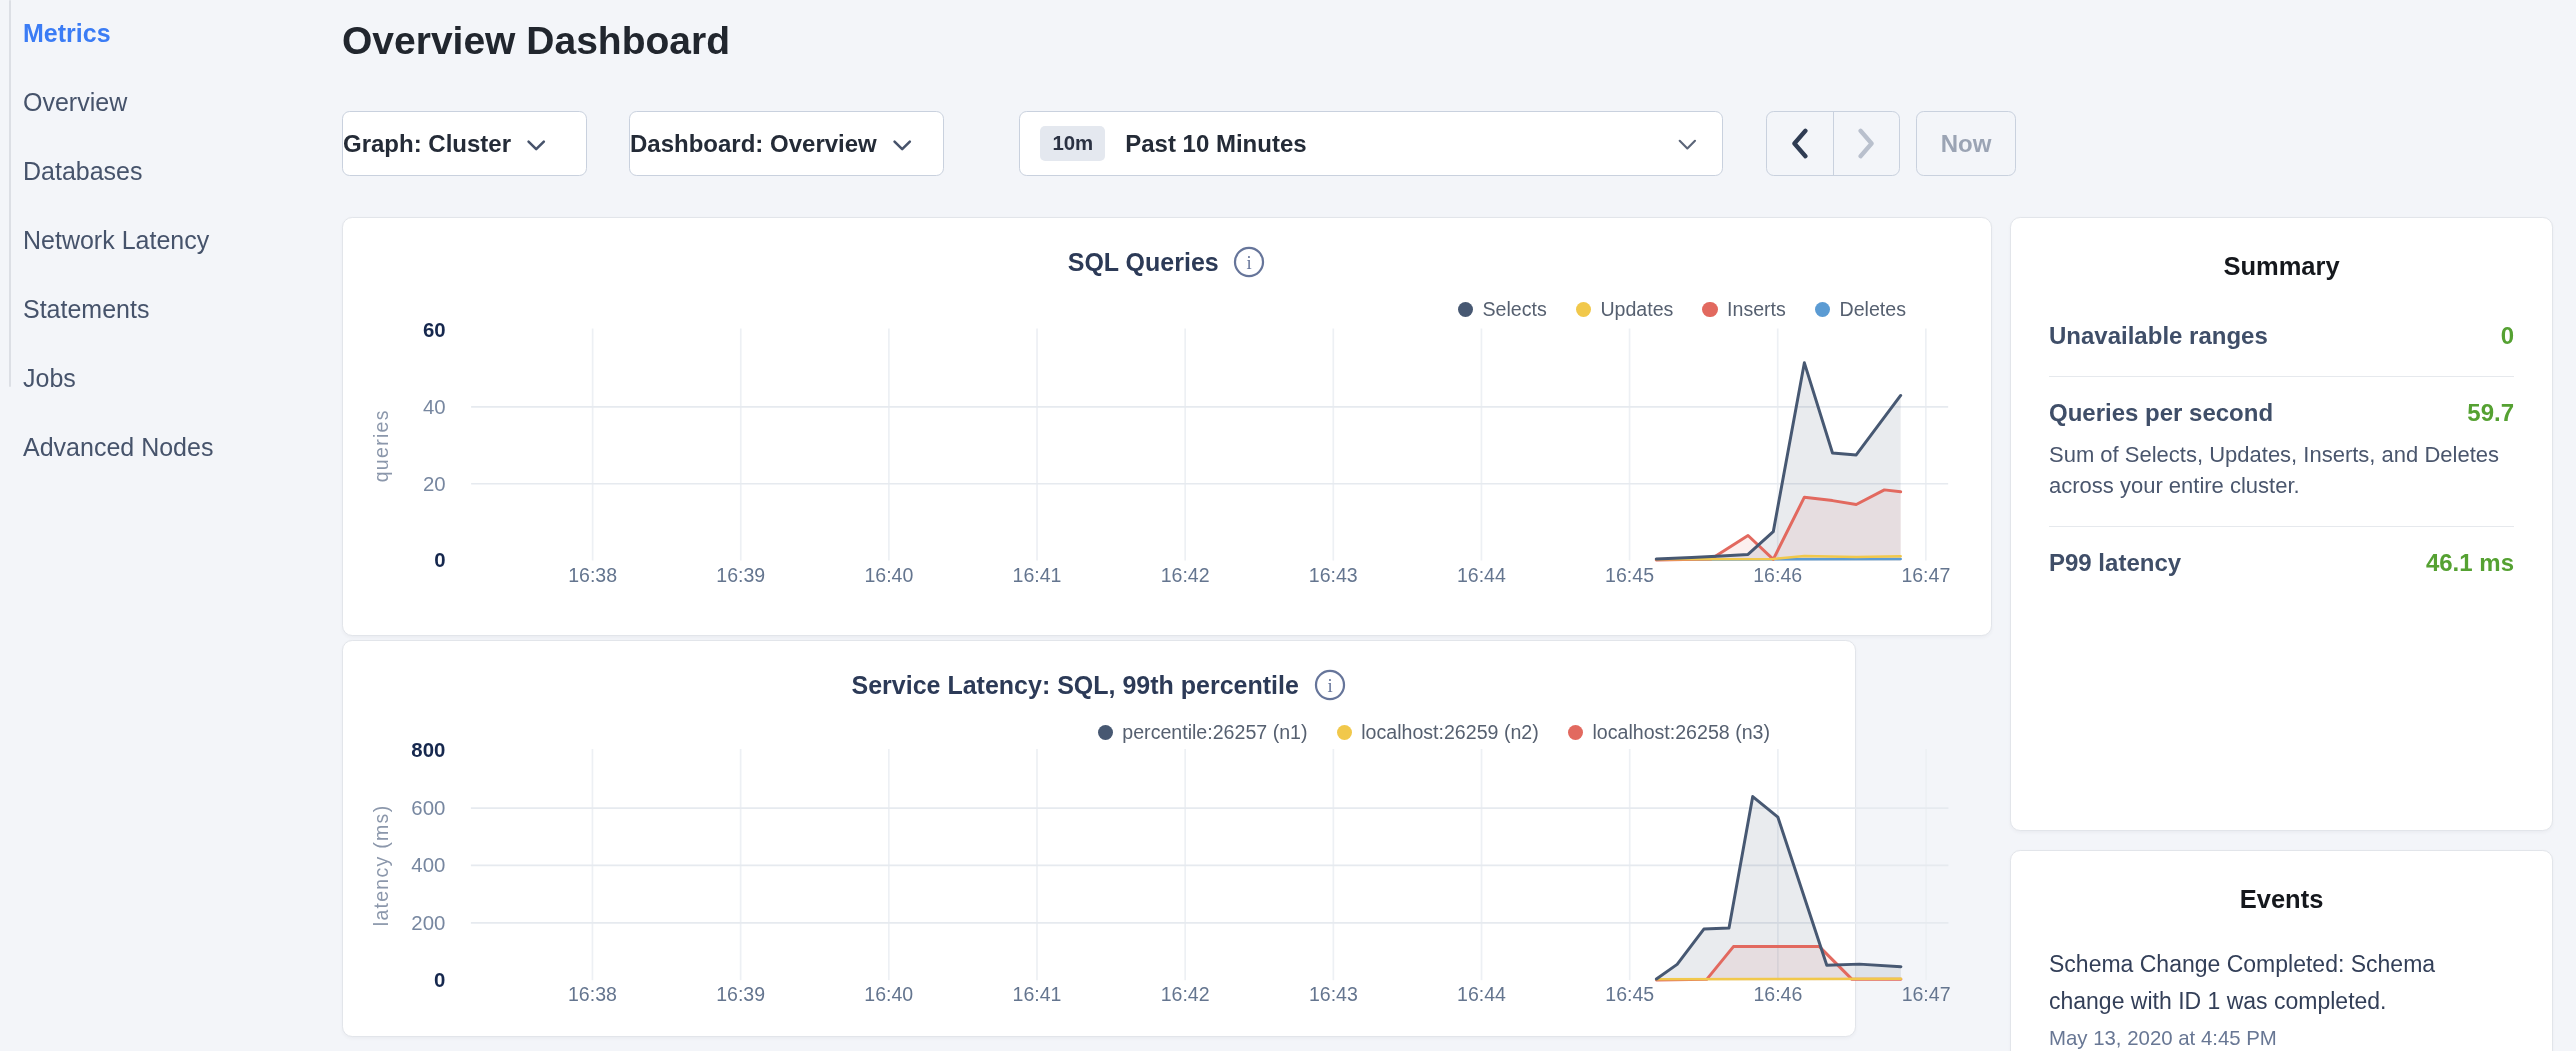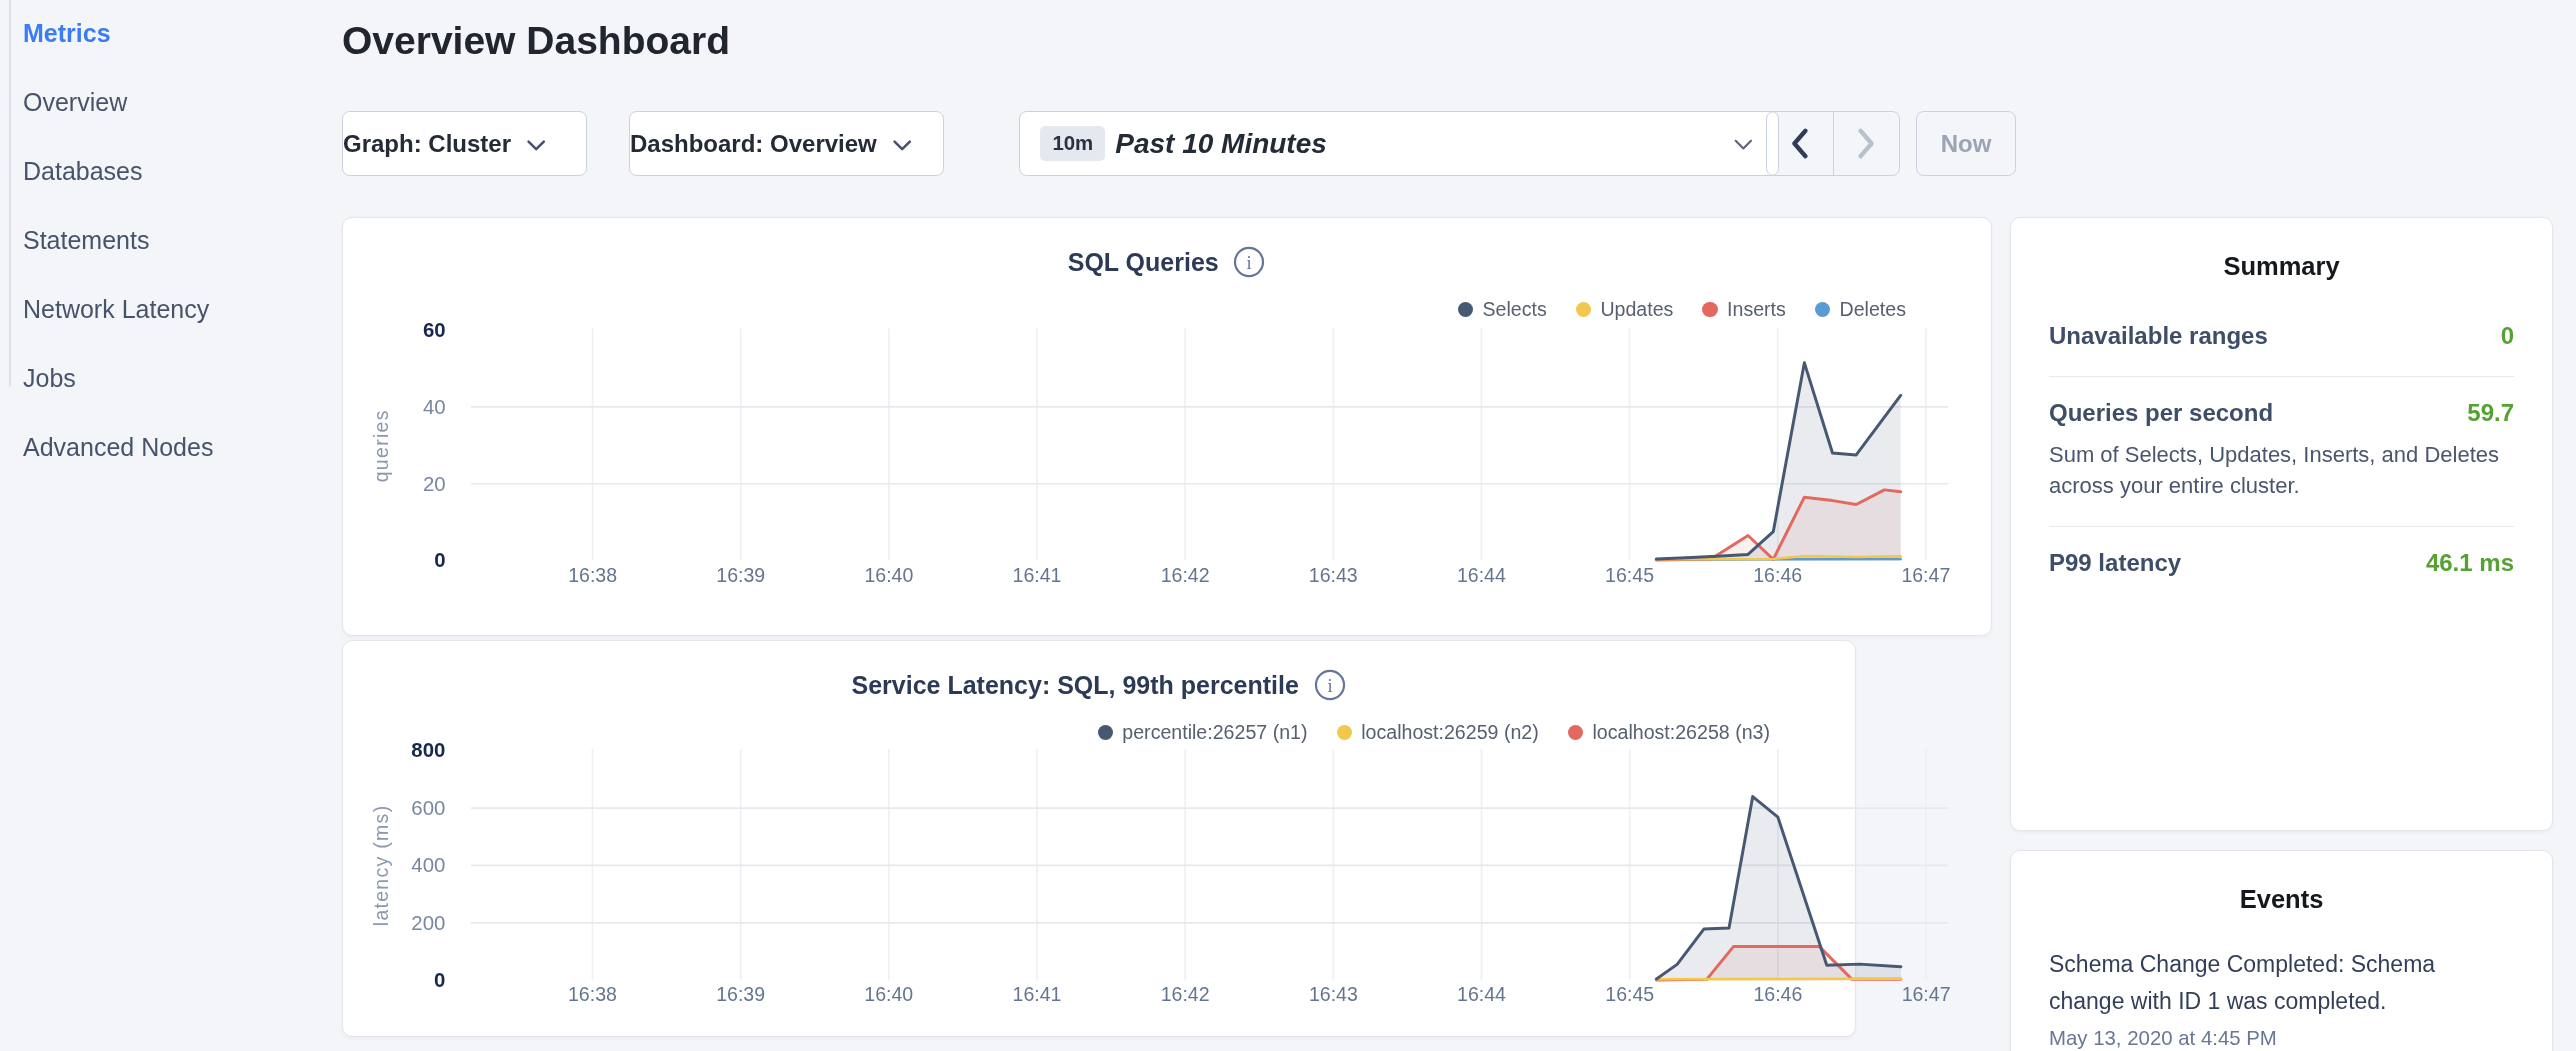--- a/index.html
+++ b/index.html
@@ -20,24 +20,24 @@
 
   
   .page-title { position:absolute; left:342px; top:18.7px; font-size:39px; font-weight:600; color:#21262e; }
   .btn { background:#ffffff; border:1.7px solid #c9d1de; border-radius:7.7px; display:flex; align-items:center; cursor:pointer; }
   .dropdown { position:absolute; top:111px; height:65px; gap:15.3px; }
   .dd-graph { left:342px; width:245px; }
   .dd-dashboard { left:629px; width:315px; }
   .dd-label { font-size:24px; font-weight:bold; color:#242b37; }
   .chev-down { margin-top:3.4px; }
 
-  .time-picker { position:absolute; left:1019px; top:111px; width:760px; height:65px; background:#fff;
+  .time-picker { position:absolute; left:1019px; top:111px; width:704px; height:65px; background:#fff;
     border:1.7px solid #c9d1de; border-radius:7.7px; display:flex; align-items:center; cursor:pointer; }
   .tw-badge { margin-left:20.4px; background:#e4e8ef; border-radius:5.1px; padding:6px 12px; font-size:20.4px; font-weight:bold; color:#2a3142; }
-  .tw-label { margin-left:10px; font-size:28px; font-weight:bold; color:#242b37;font-style:italic; }
+  .tw-label { margin-left:20px; font-size:24px; font-weight:bold; color:#242b37; }
   .tw-chev { position:absolute; right:25.5px; top:27px; }
 
   .pager { position:absolute; left:1766px; top:111px; width:134px; height:65px; border:1.7px solid #c9d1de;
     border-radius:7.7px; display:flex; background:transparent; }
   .pager-half { flex:1; display:flex; align-items:center; justify-content:center; cursor:pointer; }
   .pager-half.prev { border-right:1.7px solid #c9d1de; }
   .now-btn { position:absolute; left:1916px; top:111px; width:100px; height:65px; border:1.7px solid #c9d1de;
     border-radius:7.7px; display:flex; align-items:center; justify-content:center;
     font-size:24px; font-weight:bold; color:#9ba4b4; cursor:pointer; }
 
@@ -77,22 +77,22 @@
 </style>
 </head>
 <body>
 
 <div class="scroll-line"></div>
 
 <nav class="sidebar" id="sidebar">
     <div class="nav-item active">Metrics</div>
     <div class="nav-item">Overview</div>
     <div class="nav-item">Databases</div>
+    <div class="nav-item">Network Latency</div>
     <div class="nav-item">Statements</div>
-    <div class="nav-item">Network Latency</div>
     <div class="nav-item">Jobs</div>
     <div class="nav-item">Advanced Nodes</div>
   </nav>
 
 <h1 class="page-title">Overview Dashboard</h1>
 
 <div class="btn dropdown dd-graph">
   <span class="dd-label">Graph: Cluster</span>
   <svg class="chev-down" width="20.4" height="12.8" viewBox="0 0 24 15">
       <polyline points="3,3 12,12 21,3" fill="none" stroke="#47536b" stroke-width="3" stroke-linecap="round" stroke-linejoin="round"></polyline>

